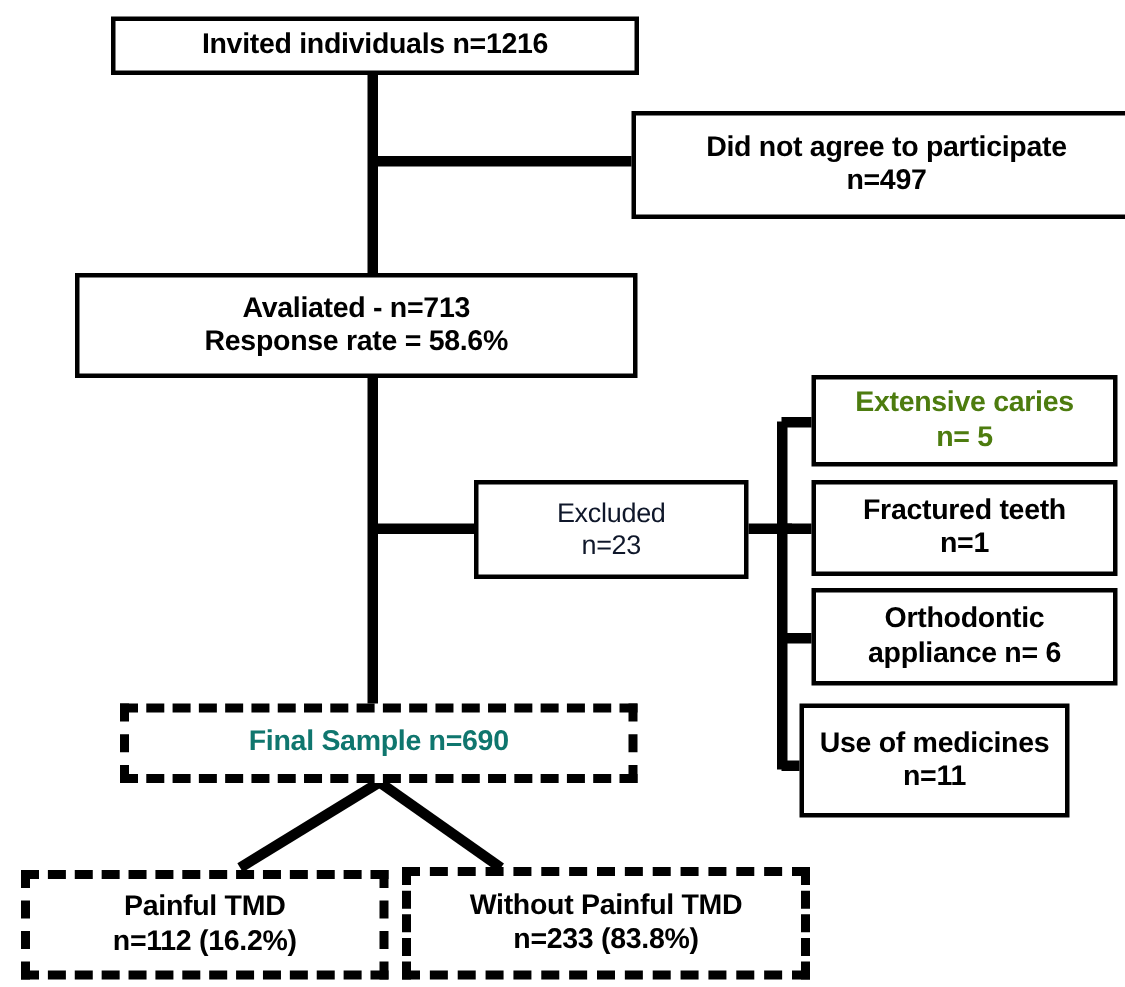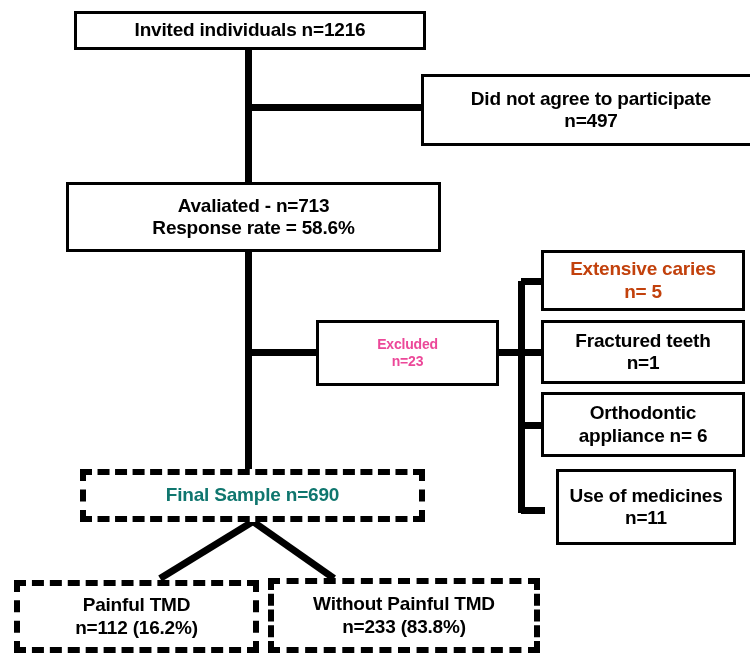--- a/index.html
+++ b/index.html
@@ -77,41 +77,41 @@
       <div class="diag" style="left: 241px; top: 517.5px; width: 99.0454px; height: 7px; transform: rotate(35.1342deg); background: rgb(0, 0, 0);"></div>
     </div>
   <div id="node-layer">
       <div class="node solid" style="left: 62px; top: 11px; width: 352px; height: 39px; border-color: rgb(0, 0, 0);">
         <span class="txt" style="font-size: 19px; color: rgb(0, 0, 0);">Invited individuals n=1216</span>
       </div>
       <div class="node solid" style="left: 409px; top: 74px; width: 340px; height: 72px; border-color: rgb(0, 0, 0);">
         <span class="txt" style="font-size: 19px; color: rgb(0, 0, 0);">Did not agree to participate
 n=497</span>
       </div>
-      <div class="node solid" style="left: 54px; top: 182px; width: 375px; height: 70px; border-color: rgb(0, 0, 0);">
+      <div class="node solid" style="left: 38px; top: 182px; width: 375px; height: 70px; border-color: rgb(0, 0, 0);">
         <span class="txt" style="font-size: 19px; color: rgb(0, 0, 0);">Avaliated - n=713
 Response rate = 58.6%</span>
       </div>
       <div class="node solid light" style="left: 304px; top: 320px; width: 183px; height: 66px; border-color: rgb(0, 0, 0);">
-        <span class="txt" style="font-size: 14px; color: #ec4899; font-weight: bold;">Excluded
+        <span class="txt" style="font-size: 18px; color: #0f172a;">Excluded
 n=23</span>
       </div>
       <div class="node solid" style="left: 529px; top: 250px; width: 204px; height: 61px; border-color: rgb(0, 0, 0);">
-        <span class="txt" style="font-size: 19px; color: #c2410c;">Extensive caries
+        <span class="txt" style="font-size: 19px; color: #4d7c0f;">Extensive caries
 n= 5</span>
       </div>
       <div class="node solid" style="left: 529px; top: 320px; width: 204px; height: 64px; border-color: rgb(0, 0, 0);">
         <span class="txt" style="font-size: 19px; color: rgb(0, 0, 0);">Fractured teeth
 n=1</span>
       </div>
       <div class="node solid" style="left: 529px; top: 392px; width: 204px; height: 65px; border-color: rgb(0, 0, 0);">
         <span class="txt" style="font-size: 19px; color: rgb(0, 0, 0);">Orthodontic
 appliance n= 6</span>
       </div>
-      <div class="node solid" style="left: 544px; top: 469px; width: 180px; height: 76px; border-color: rgb(0, 0, 0);">
+      <div class="node solid" style="left: 521px; top: 469px; width: 180px; height: 76px; border-color: rgb(0, 0, 0);">
         <span class="txt" style="font-size: 19px; color: rgb(0, 0, 0);">Use of medicines
 n=11</span>
       </div>
       <div class="node dashed" style="left: 68px; top: 469px; width: 345px; height: 53px; border-color: rgb(0, 0, 0);">
         <span class="txt" style="font-size: 19px; color: #0f766e;">Final Sample n=690</span>
       </div>
       <div class="node dashed" style="left: 2px; top: 580px; width: 245px; height: 73px; border-color: rgb(0, 0, 0);">
         <span class="txt" style="font-size: 19px; color: rgb(0, 0, 0);">Painful TMD
 n=112 (16.2%)</span>
       </div>

